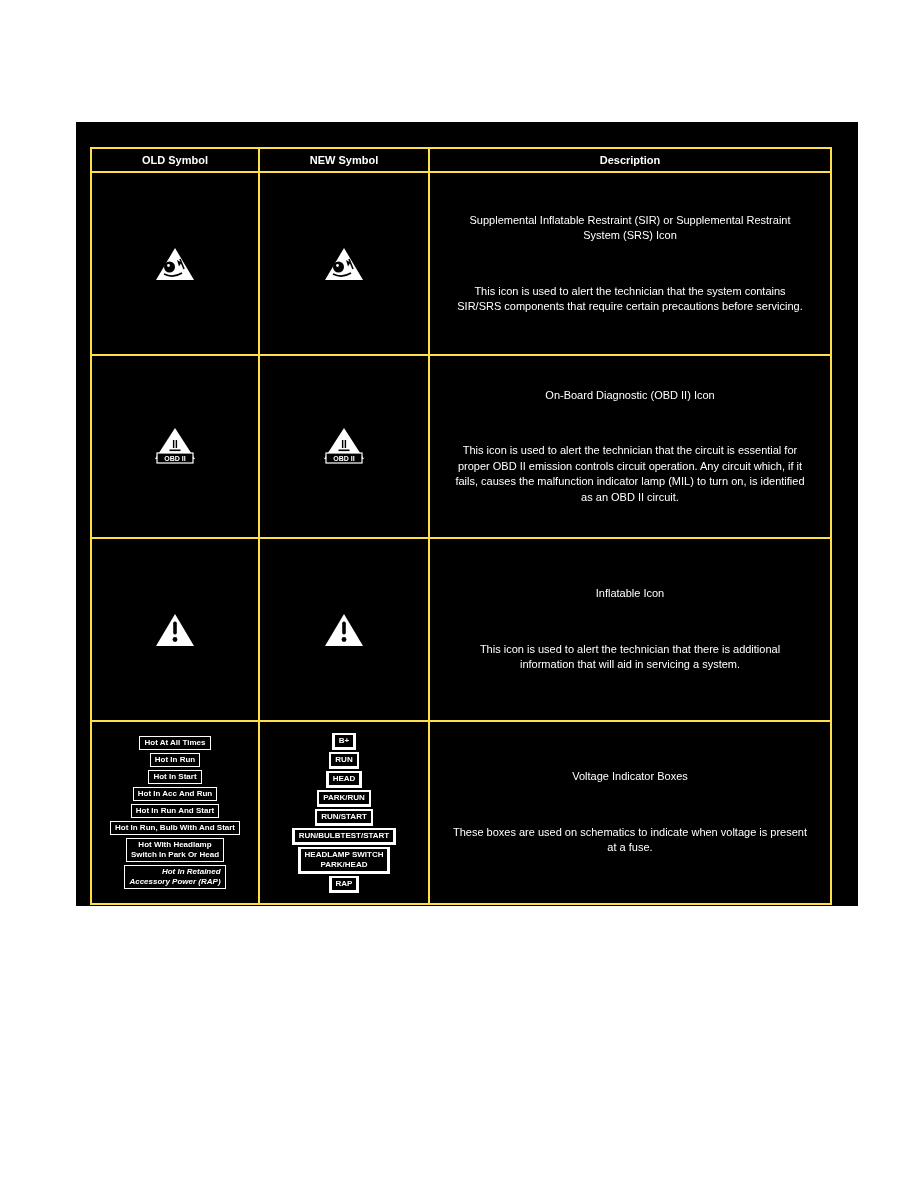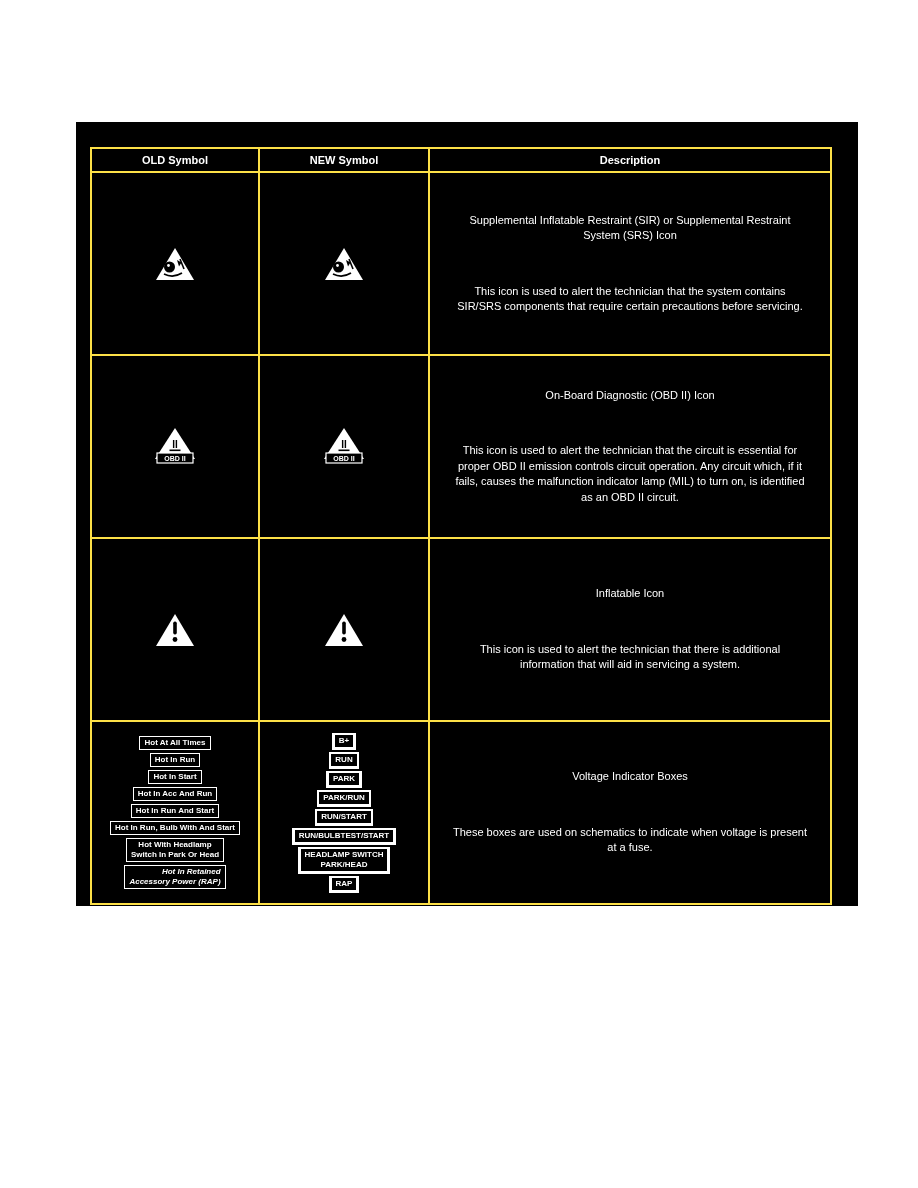--- a/index.html
+++ b/index.html
@@ -160,21 +160,21 @@
           </td>
           <td class="symcell">
             <div class="fusestack">
               <div class="fuse">
                   <div class="fuse-label">B+</div>
                 </div>
               <div class="fuse">
                   <div class="fuse-label">RUN</div>
                 </div>
               <div class="fuse">
-                  <div class="fuse-label">PARK</div>
+                  <div class="fuse-label">HEAD</div>
                 </div>
               <div class="fuse">
                   <div class="fuse-label">PARK/RUN</div>
                 </div>
               <div class="fuse">
                   <div class="fuse-label">RUN/START</div>
                 </div>
               <div class="fuse">
                   <div class="fuse-label">RUN/BULBTEST/START</div>
                 </div>

